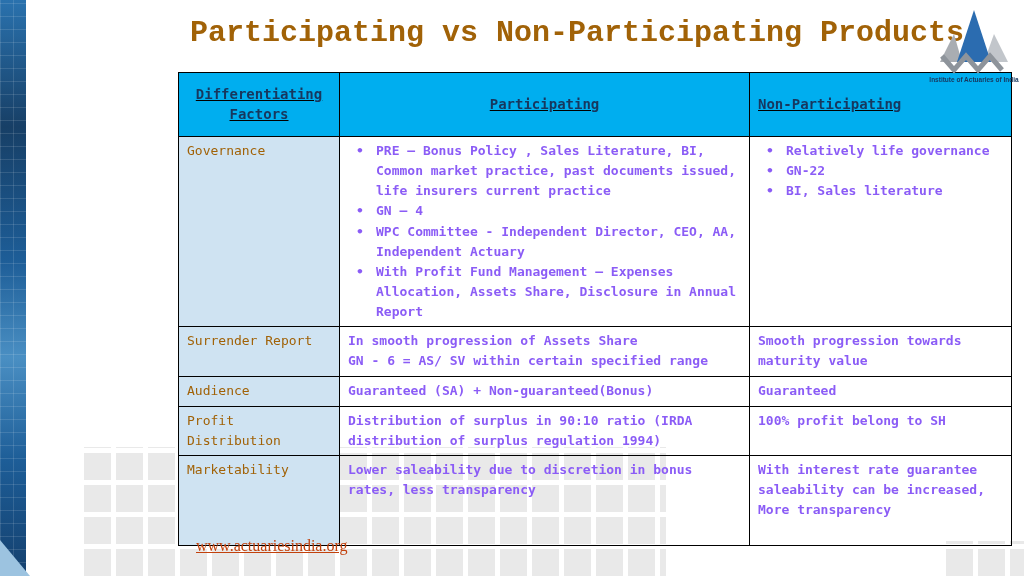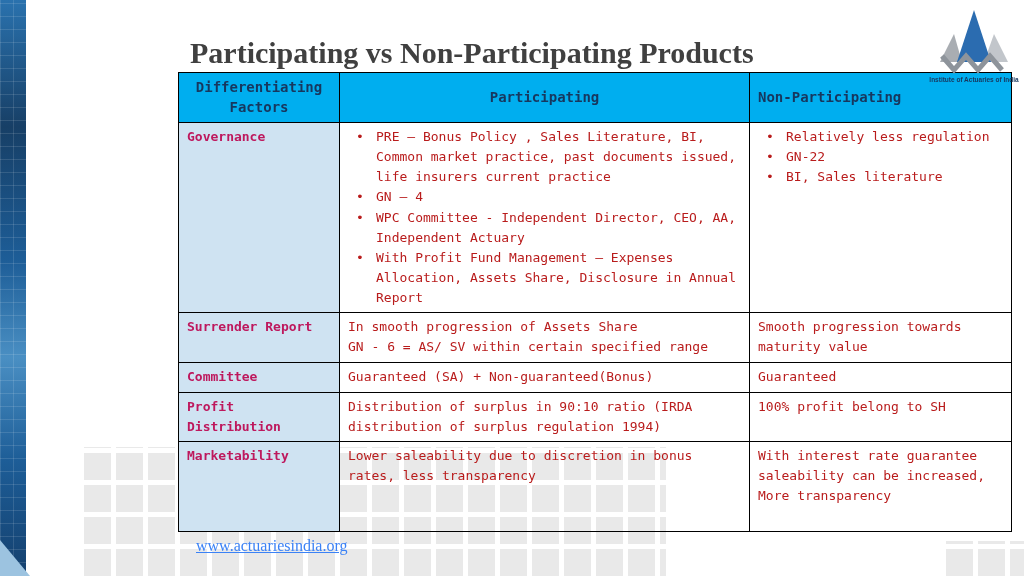--- a/index.html
+++ b/index.html
@@ -26,67 +26,68 @@
     position:absolute; z-index:1; background-color:#e9e9e9;
     background-image:
       repeating-linear-gradient(0deg, transparent 0 27px, #ffffff 27px 32px),
       repeating-linear-gradient(90deg, transparent 0 27px, #ffffff 27px 32px);
   }
   .mosaic-main  { left:84px;  top:447px; width:582px; height:129px; }
   .mosaic-right { left:946px; top:541px; width:78px;  height:35px;  }
 
   .title {
     position:absolute; left:190px; top:16px; z-index:3;
-    font-family:Liberation Serif, serif; font-weight:bold;
-    font-size:30px; color:#404040; letter-spacing:0;margin-top:20px;
+    font-family:Liberation Mono, monospace; font-weight:bold;
+    font-size:30px; color:#a16207; letter-spacing:0;
   }
 
   .logo { position:absolute; left:926px; top:8px; width:96px; text-align:center; z-index:3; }
   .logo svg { display:block; margin:0 auto; }
   .logo-caption {
     font-family:"Liberation Sans", sans-serif; font-size:6.5px; font-weight:bold;
     color:#17375E; white-space:nowrap; margin-top:-2px;
   }
 
   .cmp-table {
     position:absolute; left:178px; top:72px; width:833px; z-index:2;
     border-collapse:collapse; table-layout:fixed;
   }
   .cmp-table col.c1 { width:161px; }
   .cmp-table col.c2 { width:410px; }
   .cmp-table col.c3 { width:262px; }
   .cmp-table th, .cmp-table td {
     border:1px solid #000; vertical-align:top; text-align:left;
-    font-size:13px; line-height:1.55; color:#b91c1c; padding:4px 8px;
+    font-size:13px; line-height:1.55; color:#8b5cf6; padding:4px 8px;
     font-family:"DejaVu Sans Mono", monospace;
+    font-weight:bold;
   }
   .cmp-table thead th {
     background:#00AEEF; color:#17375E; font-weight:bold; font-size:14px;
     vertical-align:middle; line-height:1.4;
   }
   th.h-center { text-align:center; }
-  td.factor { background:#CFE3F2; font-weight:bold; color:#be185d; }
+  td.factor { background:#CFE3F2; font-weight:normal; color:#a16207; }
   .preline { white-space:pre-line; }
 
   .bullets { list-style:none; margin:0; padding:0; }
   .bullets li { position:relative; padding-left:28px; }
   .bullets li::before { content:"•"; position:absolute; left:8px; top:0; }
 
-  tr.r-head { height:50px; }
+  tr.r-head { height:64px;text-decoration:underline; }
   tr.r-gov  { height:190px; }
   tr.r-sur  { height:48px; }
   tr.r-ben  { height:30px; }
   tr.r-tar  { height:48px; }
   tr.r-pro  { height:48px;padding-left:42px; }
   tr.r-mar  { height:90px; }
 
   .site-link {
     position:absolute; left:196px; top:537px; z-index:4;
     font-family:"Liberation Serif", serif; font-size:16px;
-    color:#3b82f6; text-decoration:underline; cursor:pointer;
+    color:#c2410c; text-decoration:underline; cursor:pointer;
   }
 </style>
 </head>
 <body>
 
 <div class="slide">
 
   <div class="left-strip"></div>
   <div class="left-strip-corner"></div>
   <div class="mosaic mosaic-main"></div>
@@ -125,34 +126,34 @@
         <td>
           <ul class="bullets">
             <li>PRE – Bonus Policy , Sales Literature, BI, Common market practice, past documents issued, life insurers current practice</li>
             <li>GN – 4</li>
             <li>WPC Committee - Independent Director, CEO, AA, Independent Actuary</li>
             <li>With Profit Fund Management – Expenses Allocation, Assets Share, Disclosure in Annual Report</li>
           </ul>
         </td>
         <td>
           <ul class="bullets">
-            <li>Relatively less regulation</li>
+            <li>Relatively life governance</li>
             <li>GN-22</li>
             <li>BI, Sales literature</li>
           </ul>
         </td>
       </tr>
       <tr class="r-sur">
         <td class="factor">Surrender Report</td>
         <td class="preline">In smooth progression of Assets Share
 GN - 6 = AS/ SV within certain specified range</td>
         <td>Smooth progression towards maturity value</td>
       </tr>
       <tr class="r-ben">
-        <td class="factor">Committee</td>
+        <td class="factor">Audience</td>
         <td>Guaranteed (SA) + Non-guaranteed(Bonus)</td>
         <td>Guaranteed</td>
       </tr>
       <tr class="r-pro">
         <td class="factor">Profit Distribution</td>
         <td>Distribution of surplus in 90:10 ratio (IRDA distribution of surplus regulation 1994)</td>
         <td>100% profit belong to SH</td>
       </tr>
       <tr class="r-mar">
         <td class="factor">Marketability</td>

